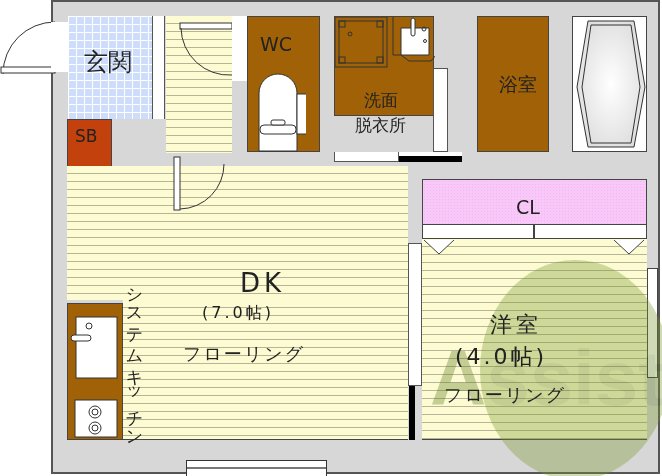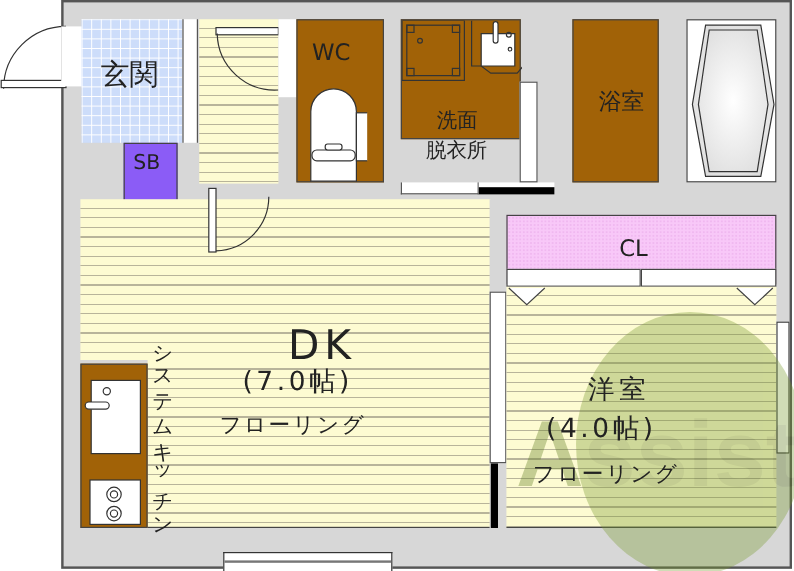--- a/index.html
+++ b/index.html
@@ -23,21 +23,21 @@
   <path d="M55 4 A52 52 0 0 0 3 56" fill="none" stroke="#333" stroke-width="1"></path>
   <rect x="1" y="49" width="54" height="6" fill="#fff" stroke="#333"></rect>
 </svg>
 <div class="abs white" style="left:51px;top:22px;width:18px;height:50px;"></div>
 
 <div class="abs tile" style="left:68px;top:16px;width:84px;height:103px;">
   <span class="lbl" style="left:16px;top:30px;font-size:24px;">玄関</span>
 </div>
 <div class="abs white" style="left:152px;top:16px;width:13px;height:103px;border-left:1px solid #555;border-right:1px solid #555;"></div>
 
-<div class="abs pink border" style="left:67px;top:119px;width:45px;height:50px;background:#8b5cf6;margin-left:36px;">
+<div class="abs pink border" style="left:67px;top:119px;width:45px;height:50px;background:#c2410c;">
   <span class="lbl" style="left:7px;top:6px;font-size:17px;">SB</span>
 </div>
 
 <div class="abs floor" style="left:166px;top:16px;width:66px;height:137px;"></div>
 <svg class="abs" style="left:175px;top:20px;width:60px;height:60px;">
   <rect x="5" y="3" width="52" height="6" fill="#fff" stroke="#333"></rect>
   <path d="M6 8 A48 48 0 0 0 57 55" fill="none" stroke="#333"></path>
 </svg>
 
 <div class="abs white" style="left:232px;top:16px;width:16px;height:65px;"></div>
@@ -97,22 +97,22 @@
 </div>
 <div class="abs white" style="left:422px;top:224px;width:112px;height:15px;border:1px solid #444;"></div>
 <div class="abs white" style="left:534px;top:224px;width:113px;height:15px;border:1px solid #444;"></div>
 
 <div class="abs floor" style="left:67px;top:166px;width:342px;height:134px;"></div>
 <div class="abs floor" style="left:123px;top:300px;width:286px;height:140px;border-bottom:1px solid #444;"></div>
 <div class="abs" style="left:408px;top:166px;width:4px;height:274px;background:#d7d7d7;"></div>
 <div class="abs" style="left:409px;top:386px;width:6px;height:54px;background:#000;"></div>
 <div class="abs white" style="left:408px;top:243px;width:14px;height:143px;border:1px solid #555;"></div>
 
-<span class="lbl" style="left:240px;top:268px;font-size:34px;letter-spacing:4px;">DK</span>
-<span class="lbl" style="left:202px;top:303px;font-size:22px;letter-spacing:3px;">(7.0帖)</span>
+<span class="lbl" style="left:240px;top:268px;font-size:26px;letter-spacing:4px;">DK</span>
+<span class="lbl" style="left:202px;top:303px;font-size:16px;letter-spacing:3px;">(7.0帖)</span>
 <span class="lbl" style="left:183px;top:342px;font-size:18px;letter-spacing:2px;">フローリング</span>
 
 <svg class="abs" style="left:168px;top:152px;width:60px;height:70px;">
   <rect x="6" y="5" width="6" height="53" fill="#fff" stroke="#333"></rect>
   <path d="M12 57 A45 45 0 0 0 56 12" fill="none" stroke="#333"></path>
 </svg>
 
 <div class="abs aqua border" style="left:67px;top:303px;width:56px;height:137px;">
   <svg class="abs" style="left:0;top:0;width:56px;height:137px;">
     <rect x="8" y="13" width="41" height="61" fill="#fff" stroke="#333"></rect>

